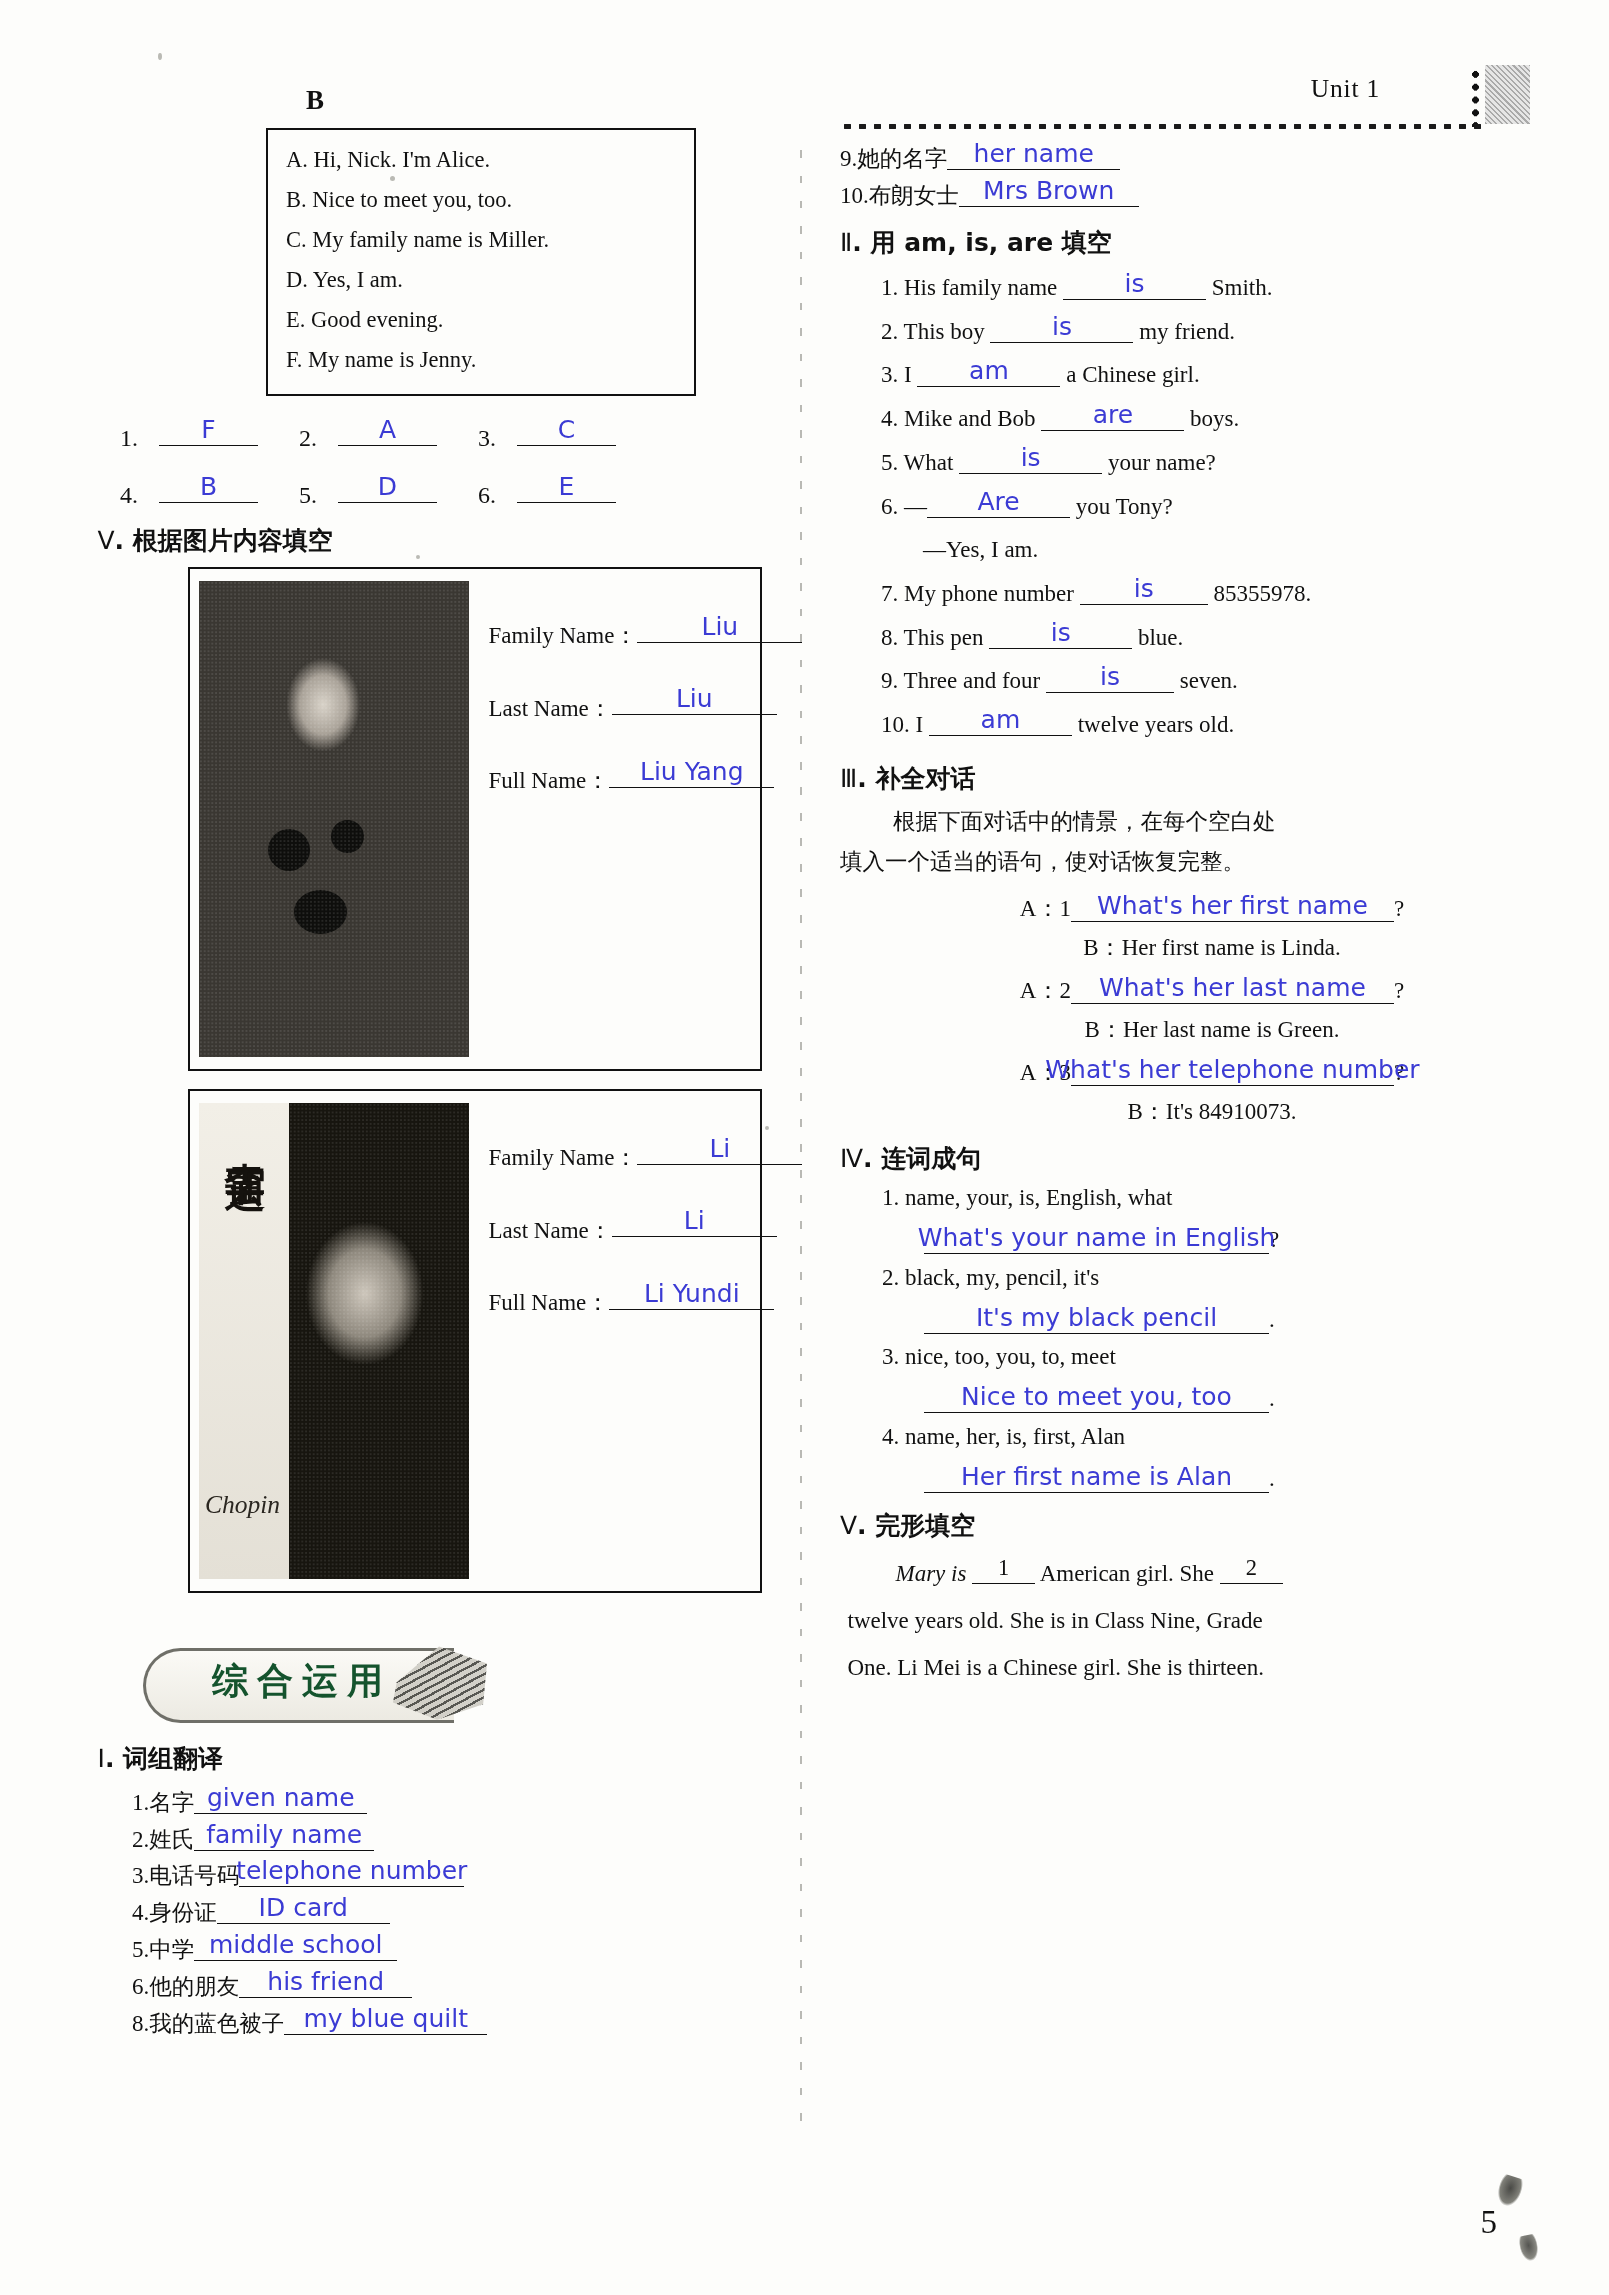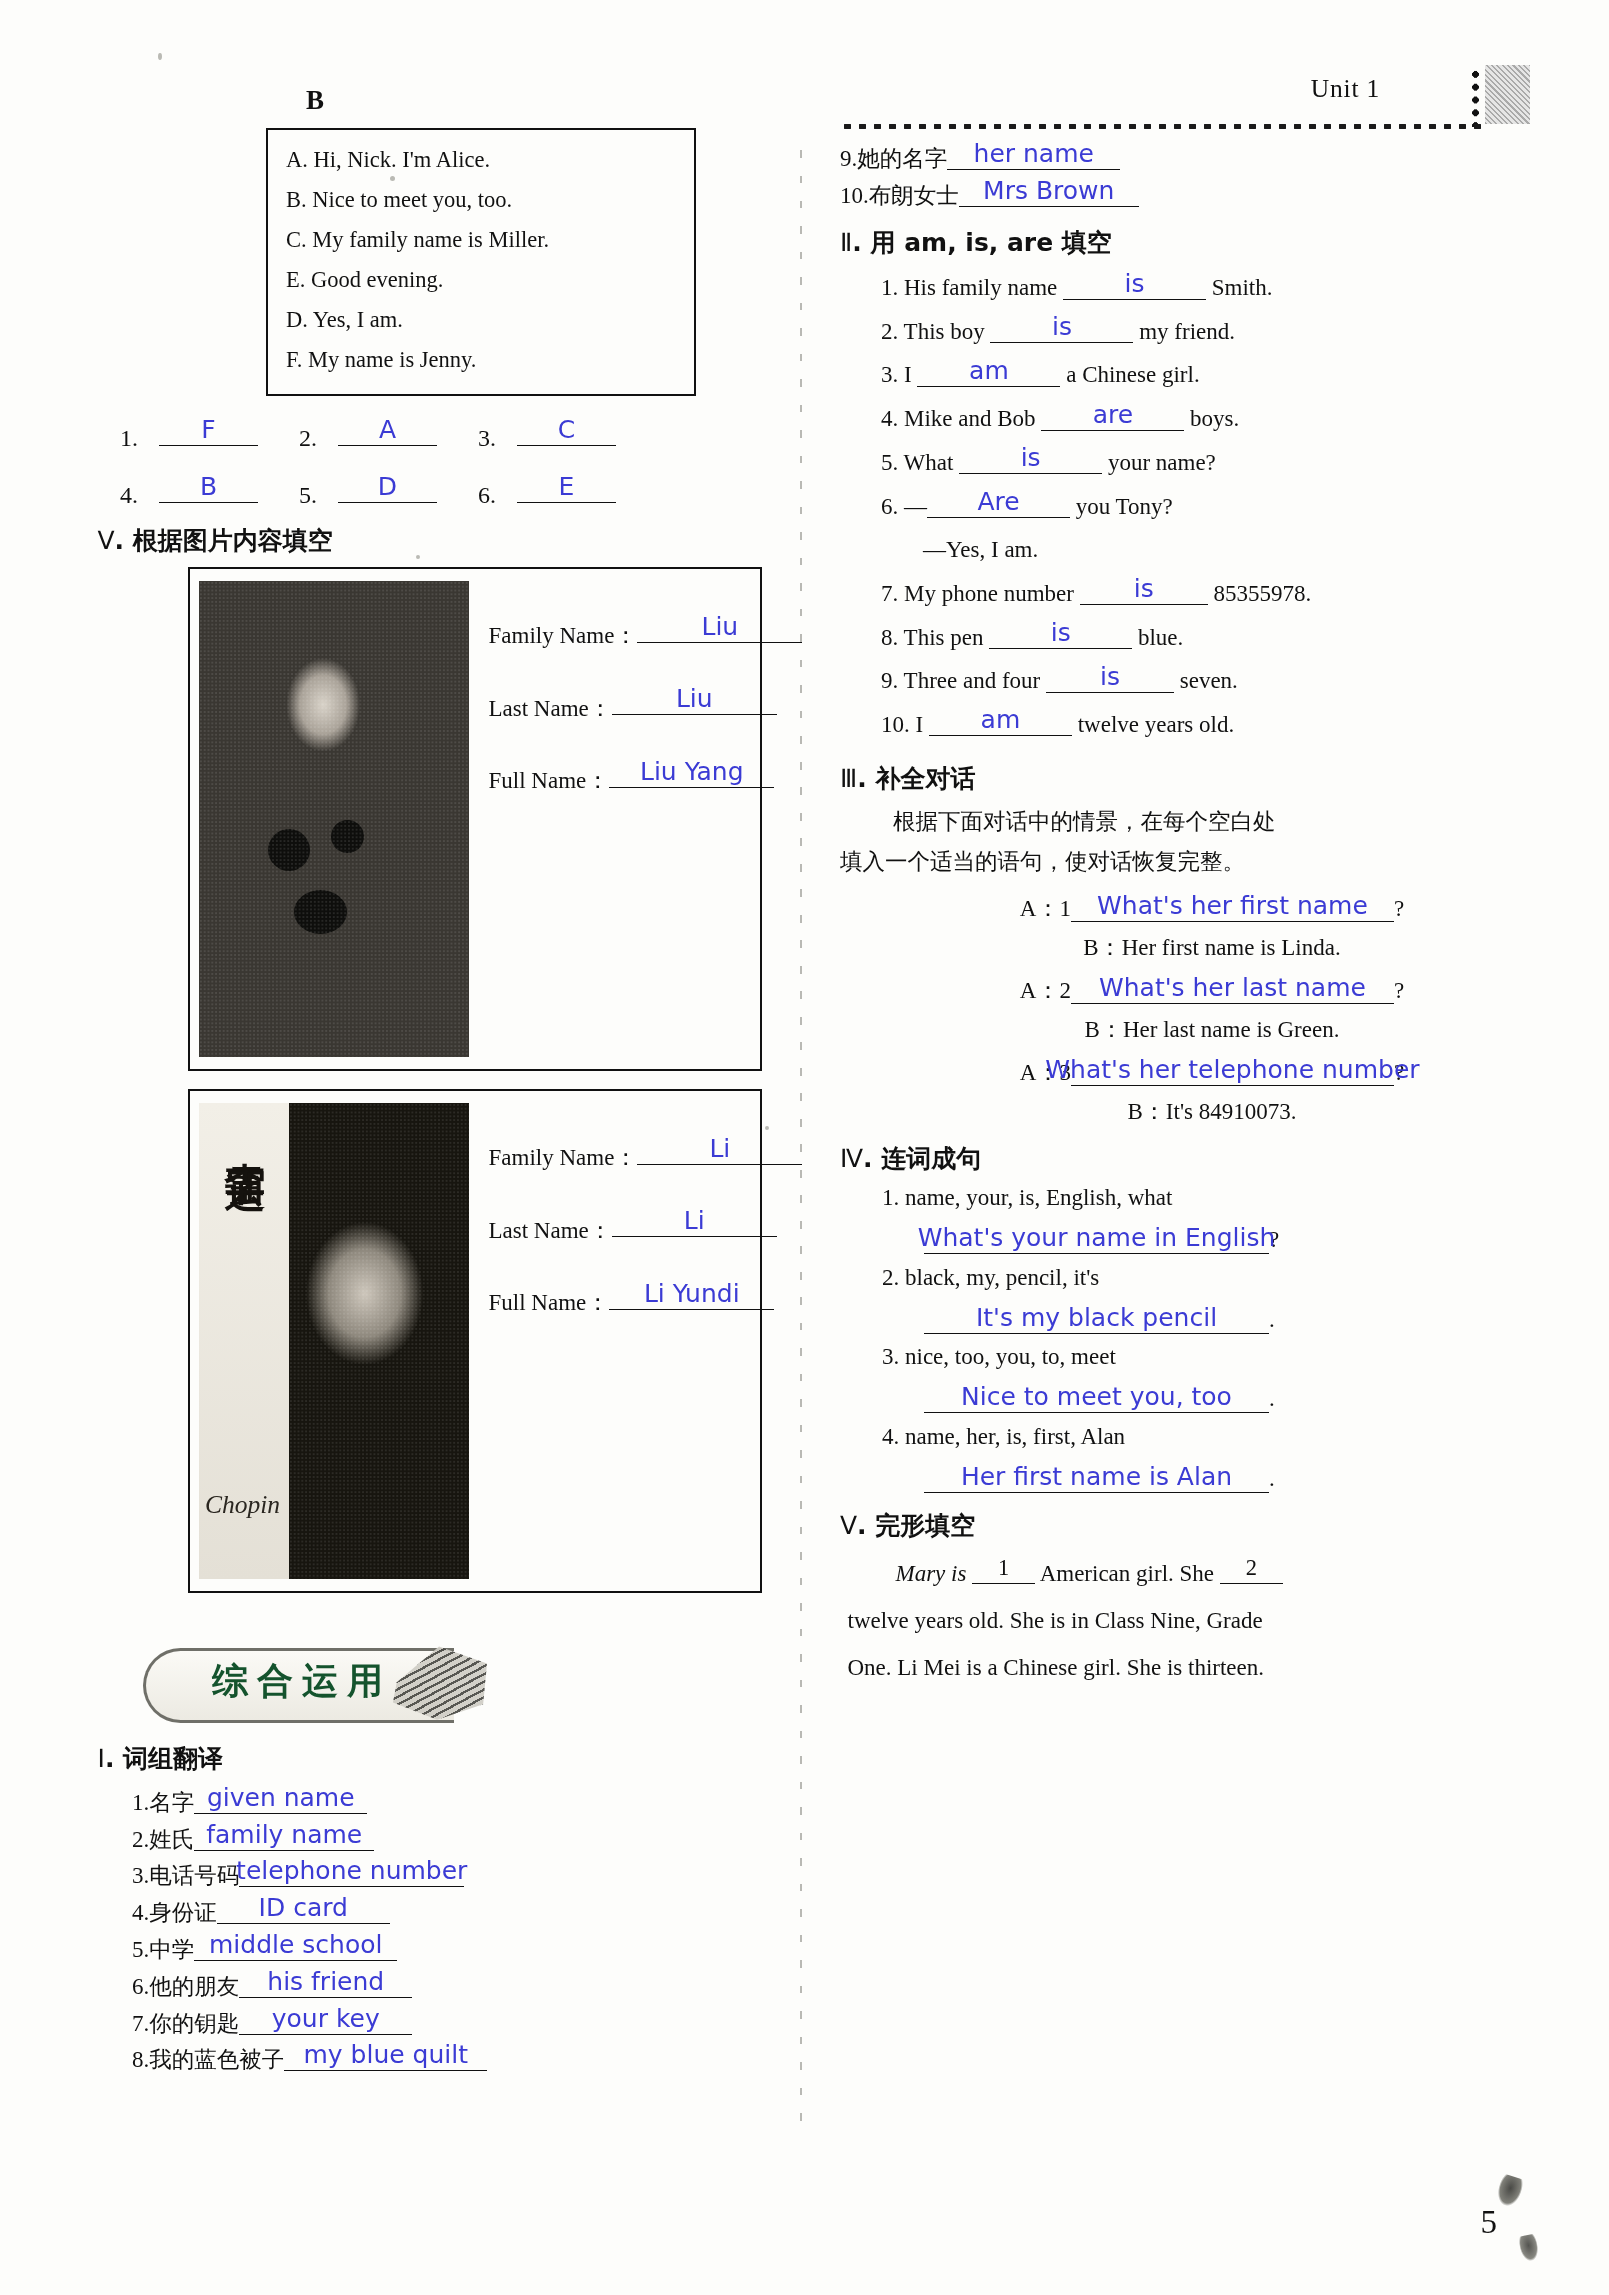--- a/index.html
+++ b/index.html
@@ -143,22 +143,22 @@
   <div class="speck" style="left:416px;top:555px;width:3.8px;height:3.8px;"></div>
 
   <div class="col-left">
 
     <div class="b-label">B</div>
 
     <div class="b-box">
       <div>A. Hi, Nick. I'm Alice.</div>
       <div>B. Nice to meet you, too.</div>
       <div>C. My family name is Miller.</div>
+      <div>D. Yes, I am.</div>
       <div>E. Good evening.</div>
-      <div>D. Yes, I am.</div>
       <div>F. My name is Jenny.</div>
     </div>
 
     <div class="ansrow">
       <span class="num">1.</span>
       <span class="blank"><span class="hw">F</span></span>
       <span class="num">2.</span>
       <span class="blank"><span class="hw">A</span></span>
       <span class="num">3.</span>
       <span class="blank"><span class="hw">C</span></span>
@@ -210,21 +210,20 @@
 
     <div class="sec-cn" style="margin-left:7.5px;"><span class="rn">Ⅰ</span><span>. 词组翻译</span></div>
 
     <div class="tlist">
       <div class="it"><span>1.</span><span class="q-cn">名字</span><span class="blank" style="width:173px"><span class="hw left">given name</span></span></div>
       <div class="it"><span>2.</span><span class="q-cn">姓氏</span><span class="blank" style="width:180px"><span class="hw left">family name</span></span></div>
       <div class="it"><span>3.</span><span class="q-cn">电话号码</span><span class="blank" style="width:225px"><span class="hw left">telephone number</span></span></div>
       <div class="it"><span>4.</span><span class="q-cn">身份证</span><span class="blank" style="width:173px"><span class="hw left">ID card</span></span></div>
       <div class="it"><span>5.</span><span class="q-cn">中学</span><span class="blank" style="width:203px"><span class="hw left">middle school</span></span></div>
       <div class="it"><span>6.</span><span class="q-cn">他的朋友</span><span class="blank" style="width:173px"><span class="hw left">his friend</span></span></div>
-      <div class="it"><span>7.</span><span class="q-cn">你的钥匙</span><span class="blank" style="width:173px"><span class="hw left">your key</span></span></div>
       <div class="it"><span>8.</span><span class="q-cn">我的蓝色被子</span><span class="blank" style="width:203px"><span class="hw left">my blue quilt</span></span></div>
     </div>
   </div>
 
   <div class="col-right">
 
     <div class="unit-head">
       <div class="unit-title">Unit 1</div>
       <div class="corner-dots"></div>
       <div class="corner-mark"></div>

